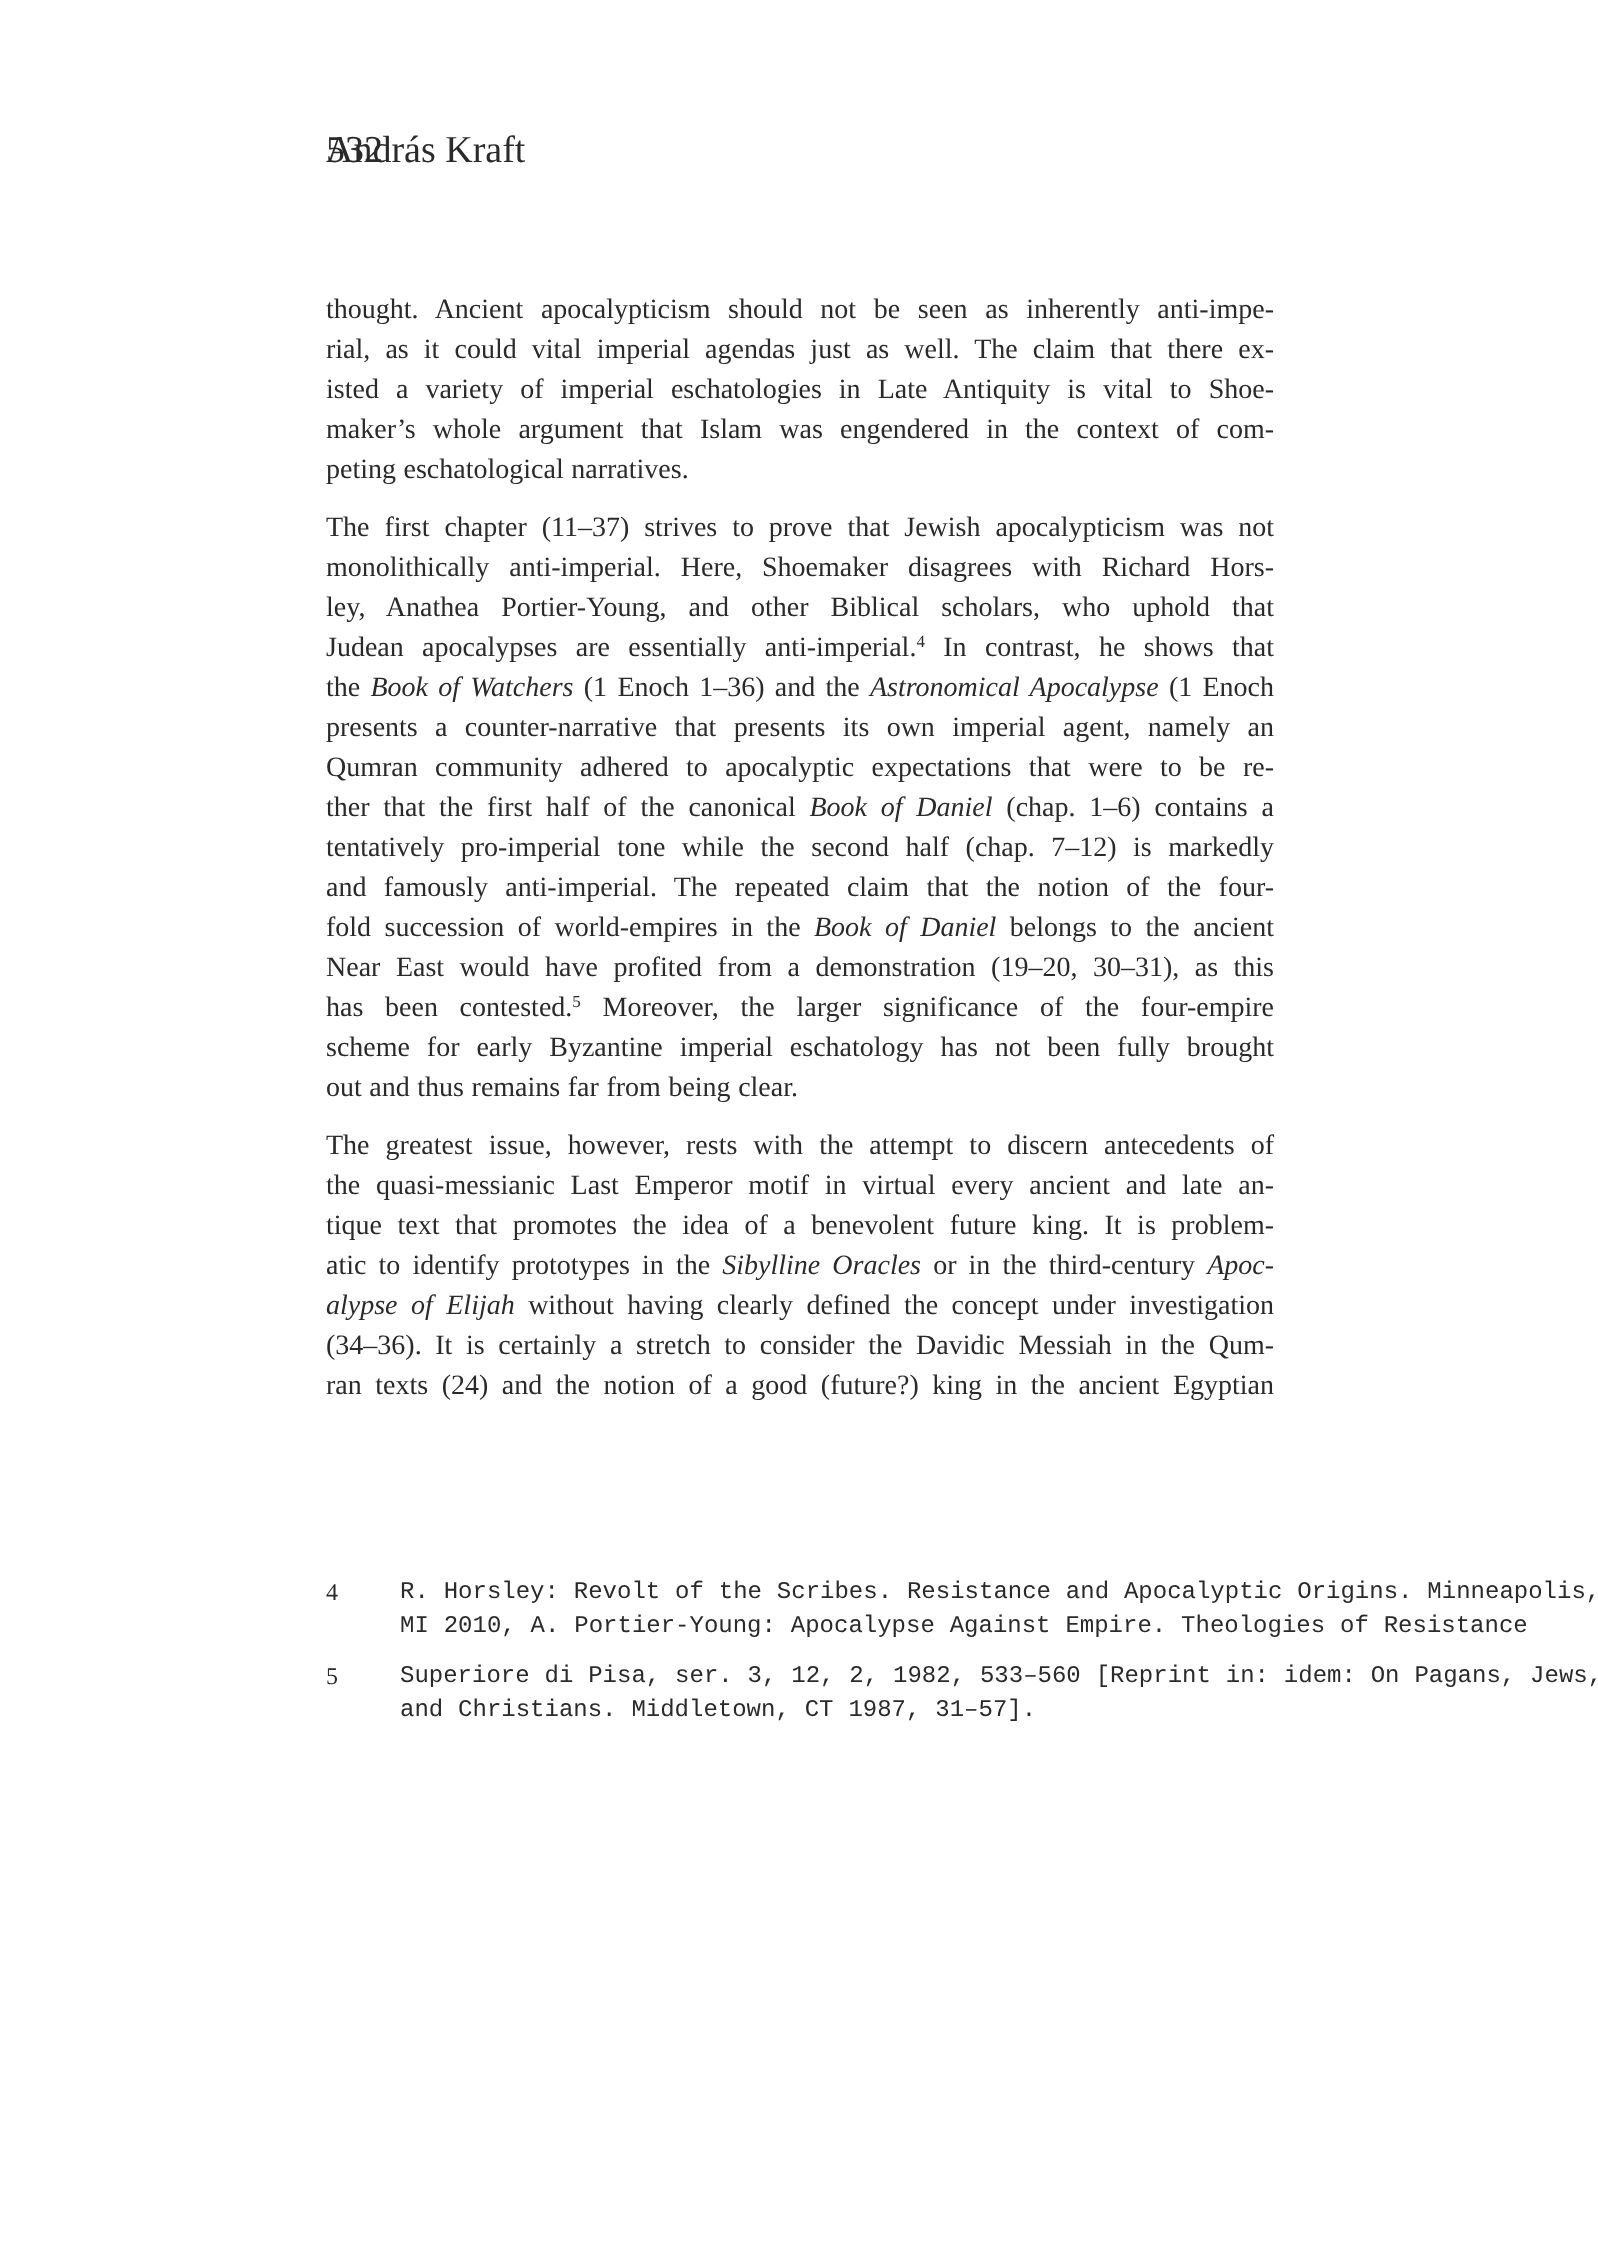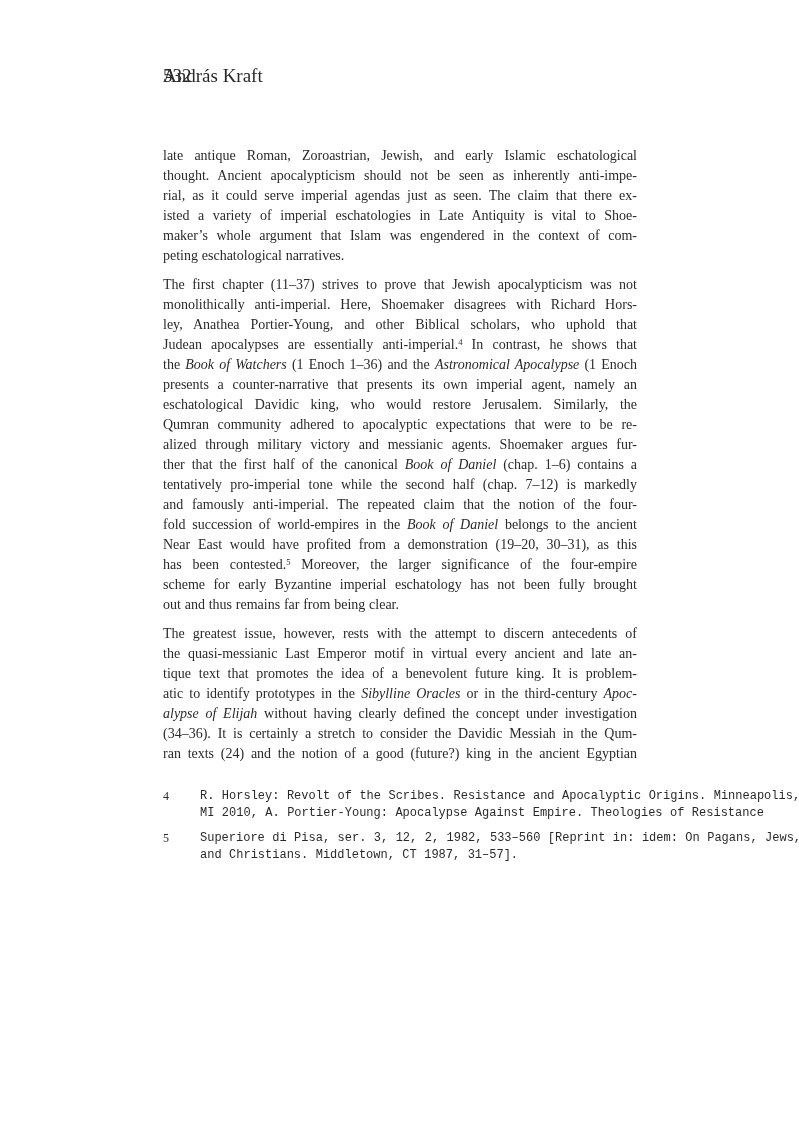--- a/index.html
+++ b/index.html
@@ -87,37 +87,34 @@
 
 <div class="page">
 
   <header class="running-header">
     <span class="page-num">532</span>
     <span class="running-title">András Kraft</span>
   </header>
 
   <main class="body-text">
     <div class="para">
-        <div class="line"><span>late antique Roman, Zoroastrian, Jewish, and early Islamic eschatological</span></div>
         <div class="line"><span>thought. Ancient apocalypticism should not be seen as inherently anti-impe-</span></div>
-        <div class="line"><span>rial, as it could serve imperial agendas just as seen. The claim that there ex-</span></div>
+        <div class="line"><span>rial, as it could vital imperial agendas just as well. The claim that there ex-</span></div>
         <div class="line"><span>isted a variety of imperial eschatologies in Late Antiquity is vital to Shoe-</span></div>
         <div class="line"><span>maker’s whole argument that Islam was engendered in the context of com-</span></div>
         <div class="line last"><span>peting eschatological narratives.</span></div>
       </div>
     <div class="para">
         <div class="line"><span>The first chapter (11–37) strives to prove that Jewish apocalypticism was not</span></div>
         <div class="line"><span>monolithically anti-imperial. Here, Shoemaker disagrees with Richard Hors-</span></div>
         <div class="line"><span>ley, Anathea Portier-Young, and other Biblical scholars, who uphold that</span></div>
         <div class="line"><span>Judean apocalypses are essentially anti-imperial.</span><span class="sup">4</span><span> In contrast, he shows that</span></div>
         <div class="line"><span>the </span><em>Book of Watchers</em><span> (1 Enoch 1–36) and the </span><em>Astronomical Apocalypse</em><span> (1 Enoch</span></div>
         <div class="line"><span>presents a counter-narrative that presents its own imperial agent, namely an</span></div>
-        <div class="line"><span>eschatological Davidic king, who would restore Jerusalem. Similarly, the</span></div>
         <div class="line"><span>Qumran community adhered to apocalyptic expectations that were to be re-</span></div>
-        <div class="line"><span>alized through military victory and messianic agents. Shoemaker argues fur-</span></div>
         <div class="line"><span>ther that the first half of the canonical </span><em>Book of Daniel</em><span> (chap. 1–6) contains a</span></div>
         <div class="line"><span>tentatively pro-imperial tone while the second half (chap. 7–12) is markedly</span></div>
         <div class="line"><span>and famously anti-imperial. The repeated claim that the notion of the four-</span></div>
         <div class="line"><span>fold succession of world-empires in the </span><em>Book of Daniel</em><span> belongs to the ancient</span></div>
         <div class="line"><span>Near East would have profited from a demonstration (19–20, 30–31), as this</span></div>
         <div class="line"><span>has been contested.</span><span class="sup">5</span><span> Moreover, the larger significance of the four-empire</span></div>
         <div class="line"><span>scheme for early Byzantine imperial eschatology has not been fully brought</span></div>
         <div class="line last"><span>out and thus remains far from being clear.</span></div>
       </div>
     <div class="para">

